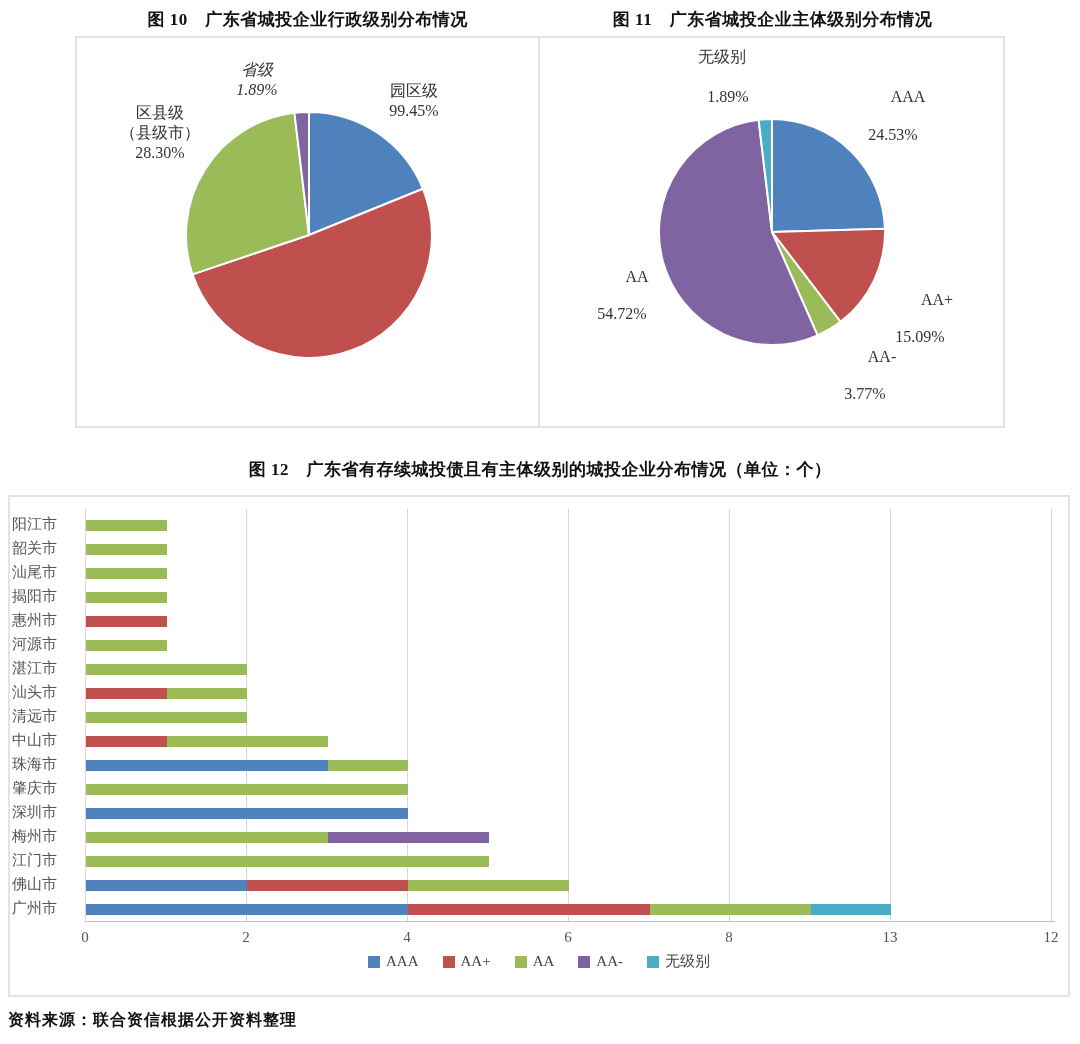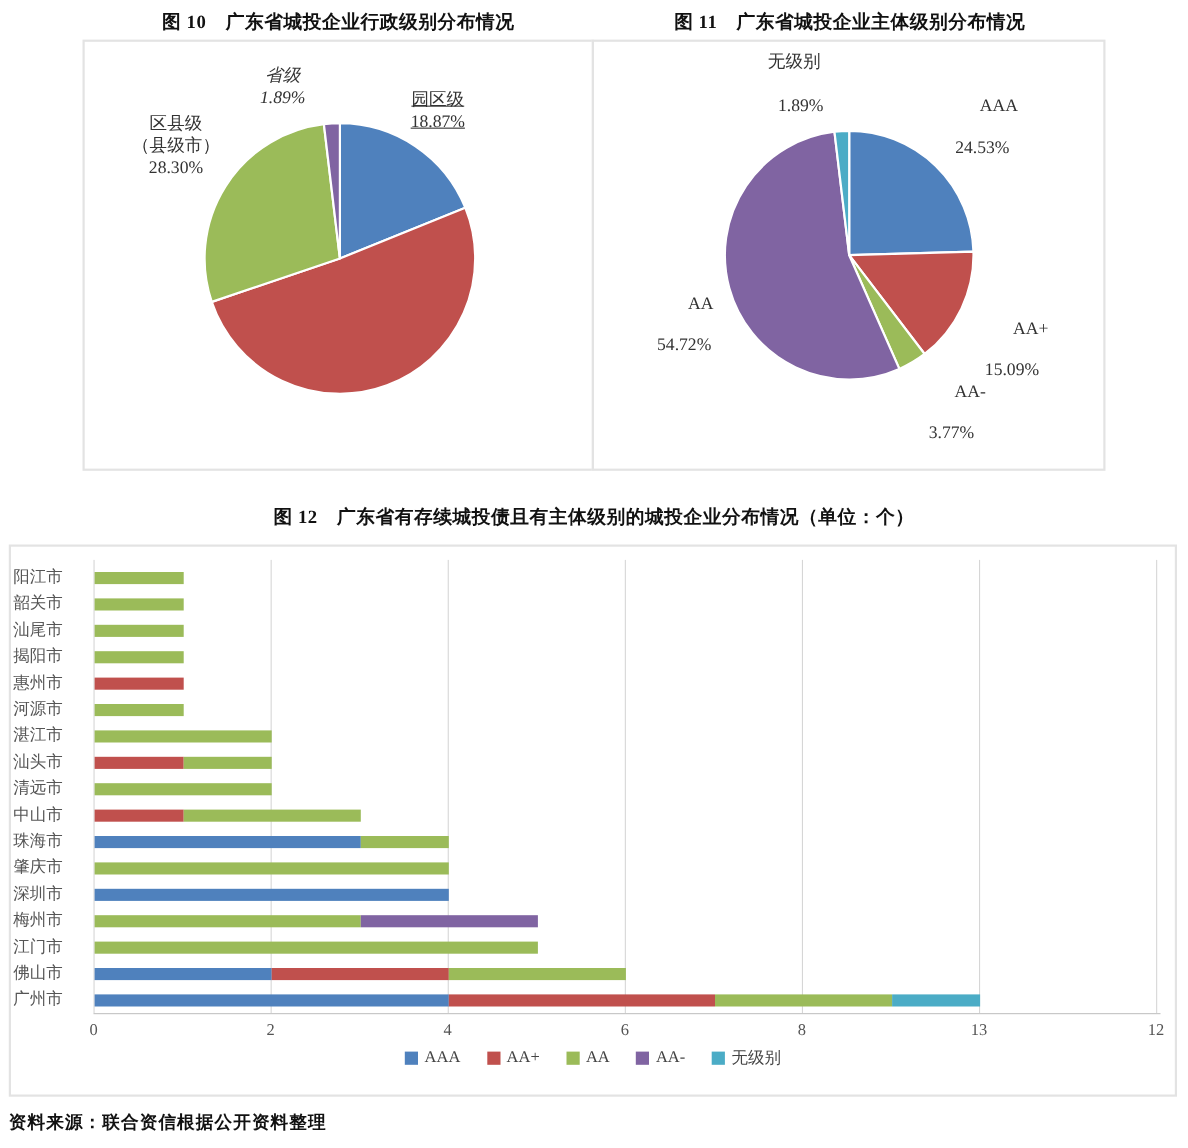--- a/index.html
+++ b/index.html
@@ -15,21 +15,21 @@
   #pie-box-1 { left:75px;  top:36px; width:465px; height:392px; }
   #pie-box-2 { left:538px; top:36px; width:467px; height:392px; }
   #bar-box   { left:8px;   top:495px; width:1062px; height:502px; }
 
   .pie-svg { position:absolute; left:0; top:0; }
 
   .pie-label { position:absolute; width:130px; text-align:center; font-size:16px; color:#333; line-height:20px; }
 
   
   #p1-provincial { left:115px; top:22px;font-style:italic; }
-  #p1-park       { left:256px; top:43px;text-decoration:underline; }
+  #p1-park       { left:272px; top:43px; }
   #p1-county     { left:18px;  top:65px; }
   #p1-prefecture { left:248px; top:326px; }
   
   #p2-nr-name  { left:117px; top:9px;  }
   #p2-nr-pct   { left:123px; top:49px; }
   #p2-aaa-name { left:303px; top:49px; }
   #p2-aaa-pct  { left:288px; top:87px; }
   #p2-aa-name  { left:32px;  top:229px;}
   #p2-aa-pct   { left:17px;  top:266px;}
   #p2-aap-name { left:332px; top:252px;}
@@ -64,21 +64,21 @@
         <path d="M 232 197 L 345.99 150.79 A 123 123 0 1 1 115.48 236.40 Z" fill="#C0504D" stroke="#ffffff" stroke-width="2" stroke-linejoin="round"></path>
         <path d="M 232 197 L 115.48 236.40 A 123 123 0 0 1 217.43 74.87 Z" fill="#9BBB59" stroke="#ffffff" stroke-width="2" stroke-linejoin="round"></path>
         <path d="M 232 197 L 217.43 74.87 A 123 123 0 0 1 232.00 74.00 Z" fill="#8064A2" stroke="#ffffff" stroke-width="2" stroke-linejoin="round"></path>
       </svg>
     <div class="pie-label" id="p1-provincial">
       <div>省级</div>
       <div>1.89%</div>
     </div>
     <div class="pie-label" id="p1-park">
       <div>园区级</div>
-      <div>18.87%</div>
+      <div>99.45%</div>
     </div>
     <div class="pie-label" id="p1-county">
       <div>区县级</div>
       <div>（县级市）</div>
       <div>28.30%</div>
     </div>
   </div>
 
   <div class="chart-box" id="pie-box-2">
     <svg class="pie-svg" id="pie2-svg" width="463" height="388">

